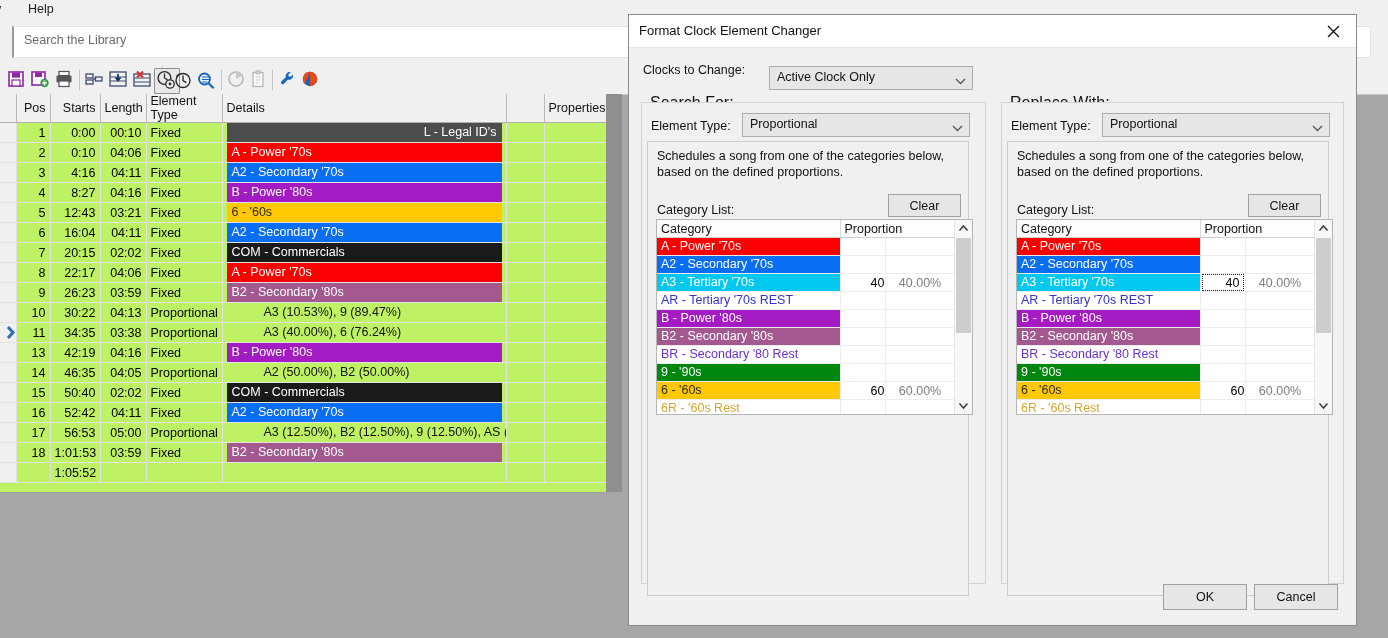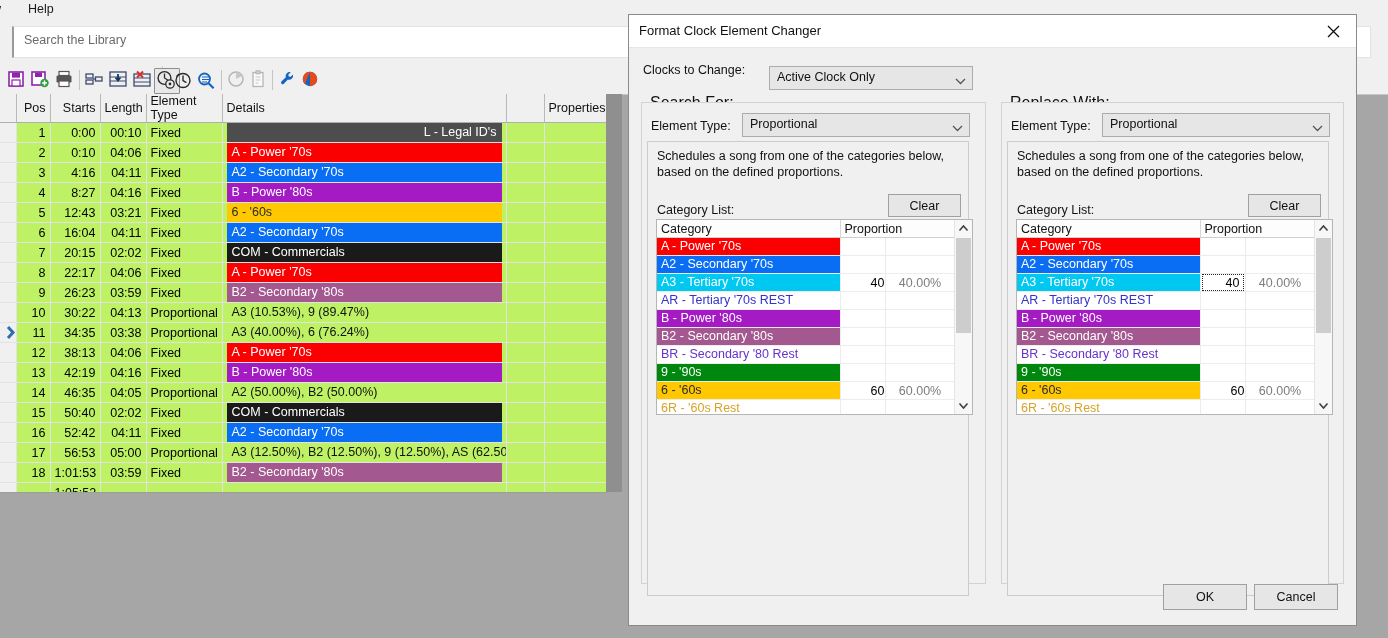--- a/index.html
+++ b/index.html
@@ -36,21 +36,21 @@
     font-weight:normal;font-size:12.5px;height:18px;padding:0 4px;text-align:left;color:#111;
   }
   table.gridtbl td{
     border-right:1px solid #e2e2e2;border-bottom:1px solid #e2e2e2;
     height:19px;padding:0 4px;font-size:12.5px;white-space:nowrap;overflow:hidden;
   }
   td.rowhdr{background:#f0f0f0;border-right:1px solid #9d9d9d;padding:0;width:16px;}
   td.pos,td.starts,td.len{text-align:right;}
   td.details{padding:0;position:relative;}
   .chip{display:block;height:19px;line-height:19px;padding:0 5px;font-size:12.5px;white-space:nowrap;}
-  .chip.plain{color:#111;}
+  .chip.plain{color:#111;margin-left:32px;}
   .arrow-cur{display:block;width:16px;height:19px;position:relative;}
   .arrow-cur svg{position:absolute;left:2px;top:3px;}
 
   
   #dialog{
     position:absolute;left:628px;top:14px;width:727px;height:610px;
     background:#f0f0f0;border:1px solid #8a8a8a;box-shadow:0 0 0 0 rgba(0,0,0,0);
   }
   #dlgtitlebar{position:absolute;left:0;top:0;width:727px;height:32px;background:#ffffff;border-bottom:1px solid #e6e6e6;}
   #dlgtitle{position:absolute;left:10px;top:8px;font-size:13px;color:#111;}
@@ -374,32 +374,20 @@
             <td class="len">03:38</td>
             <td>Proportional</td>
             <td class="details">
               <span class="chip plain" style="color: rgb(17, 17, 17);">A3 (40.00%), 6 (76.24%)</span>
             </td>
             <td></td>
             <td></td>
           </tr>
           <tr>
             <td class="rowhdr"></td>
-            <td class="pos">12</td>
-            <td class="starts">38:13</td>
-            <td class="len">04:06</td>
-            <td>Fixed</td>
-            <td class="details">
-              <span class="chip" style="background: rgb(250, 0, 0); color: rgb(255, 255, 255);">A - Power '70s</span>
-            </td>
-            <td></td>
-            <td></td>
-          </tr>
-          <tr>
-            <td class="rowhdr"></td>
             <td class="pos">13</td>
             <td class="starts">42:19</td>
             <td class="len">04:16</td>
             <td>Fixed</td>
             <td class="details">
               <span class="chip" style="background: rgb(164, 27, 196); color: rgb(255, 255, 255);">B - Power '80s</span>
             </td>
             <td></td>
             <td></td>
           </tr>

